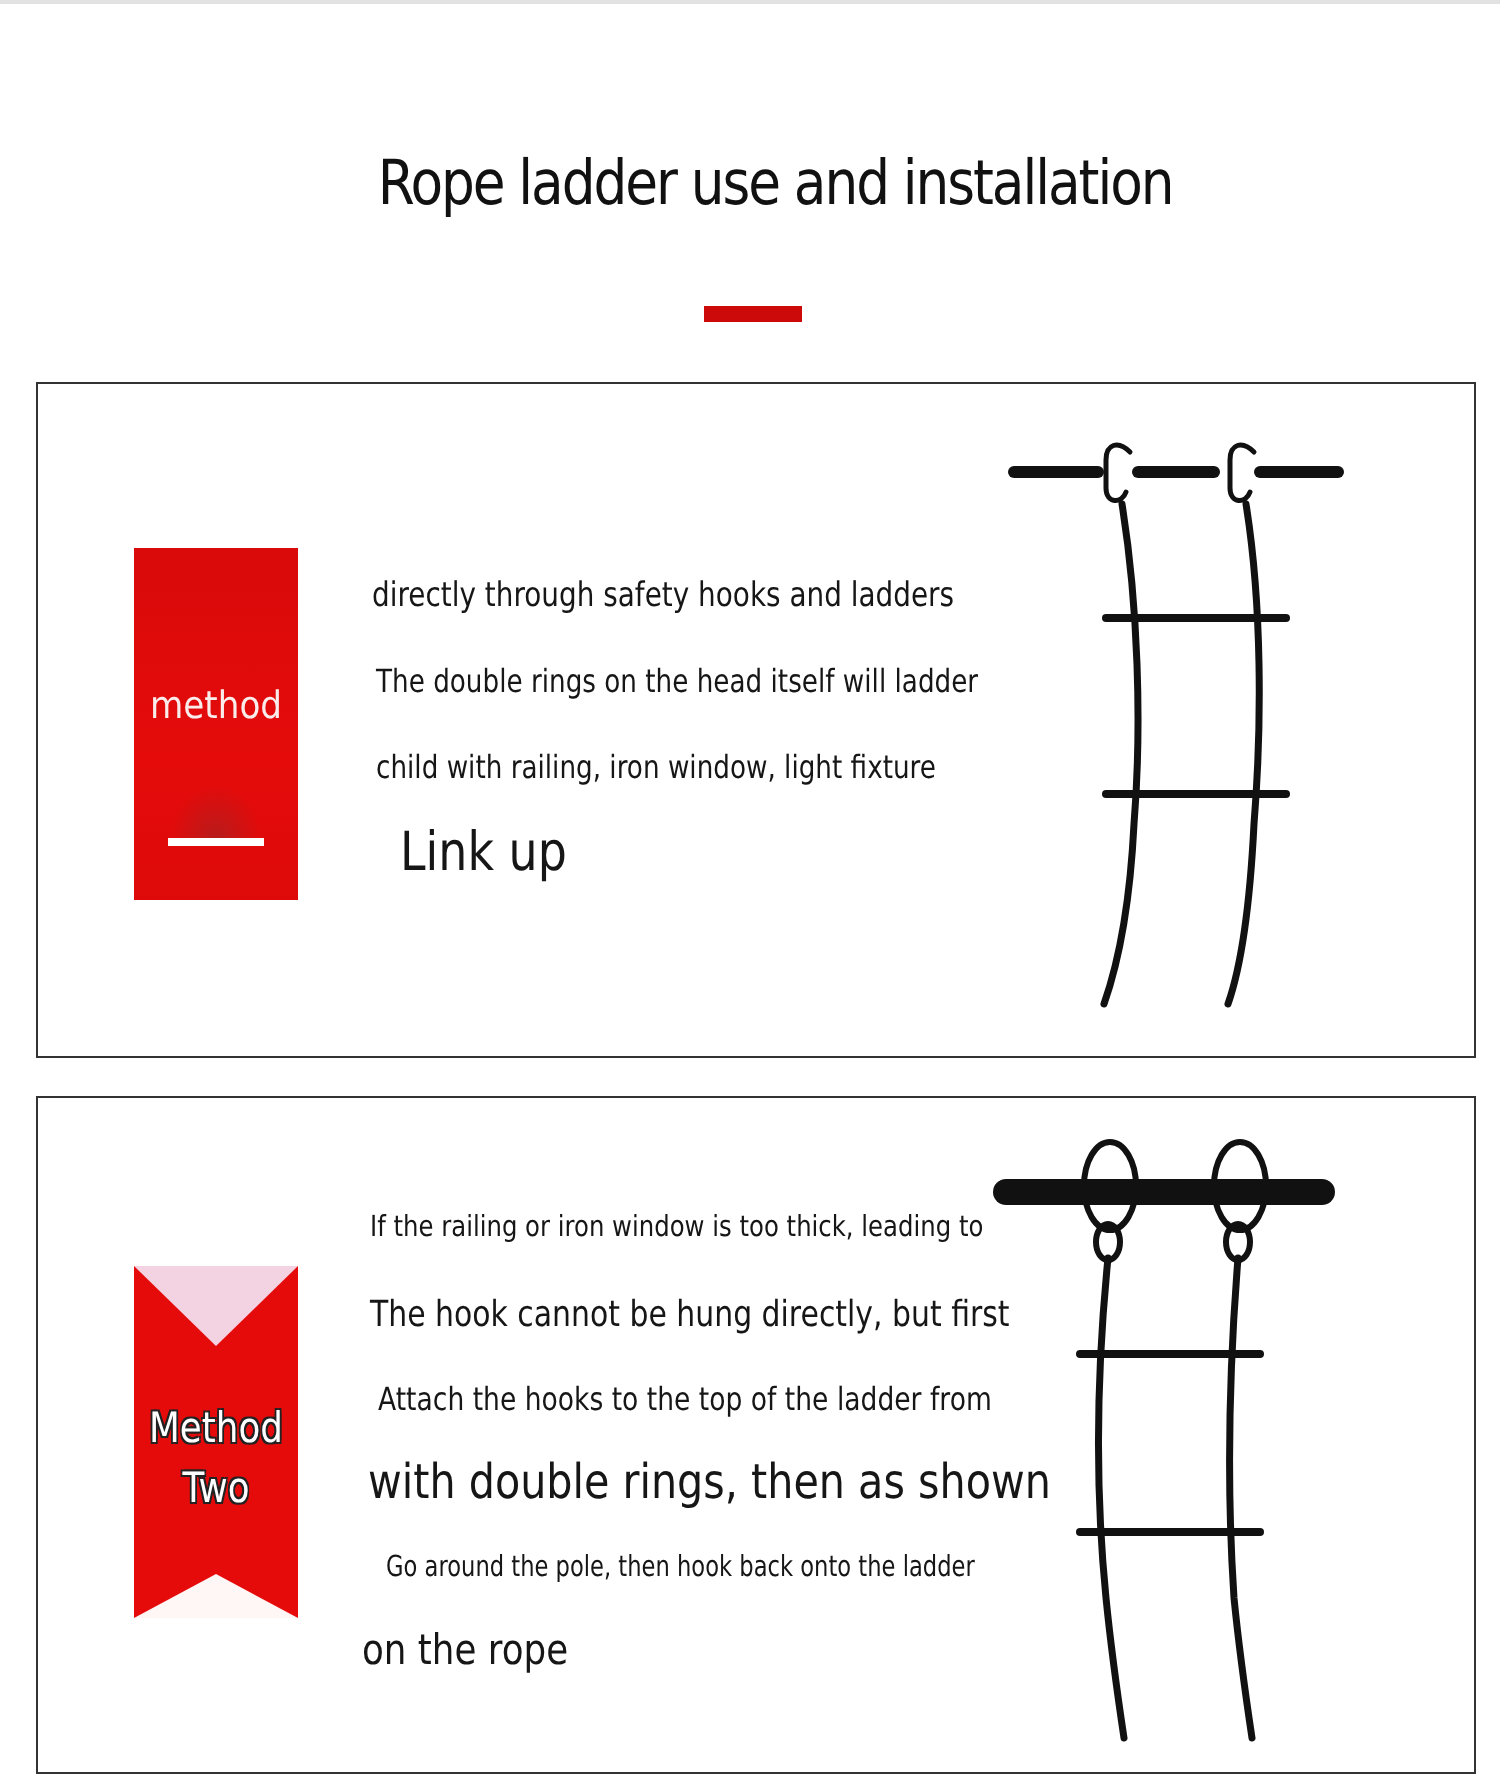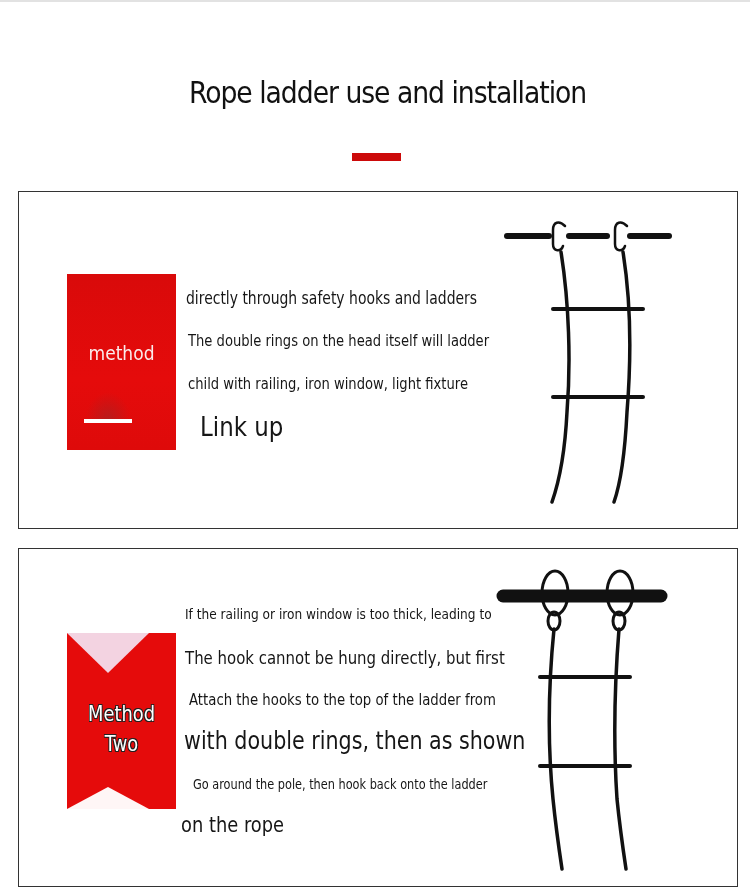--- a/index.html
+++ b/index.html
@@ -51,21 +51,20 @@
     .panel-one { top: 191px; height: 338px; }
     .panel-two { top: 548px; height: 339px; }
 
     .badge {
       position: absolute;
       left: 48px;
       width: 82px;
       background: #e30a0a;
       color: #ffffff;
       text-align: center;
-      padding-left: 27px;
     }
     .badge-one {
       top: 82px;
       height: 176px;
       background: linear-gradient(180deg, #d90a0a 0%, #e50b0b 60%, #de0a0a 100%);
     }
     .badge-one .badge-label {
       position: absolute;
       left: 0; top: 68px;
       width: 100%;

